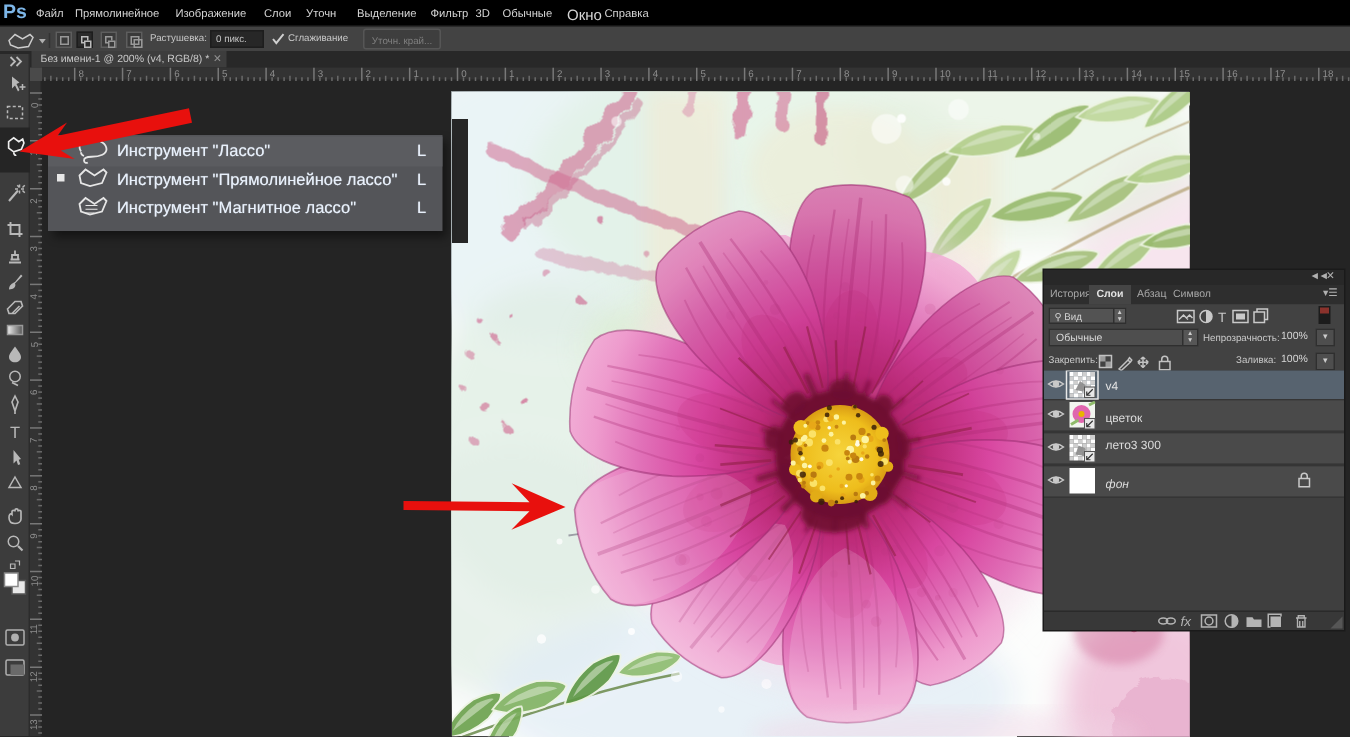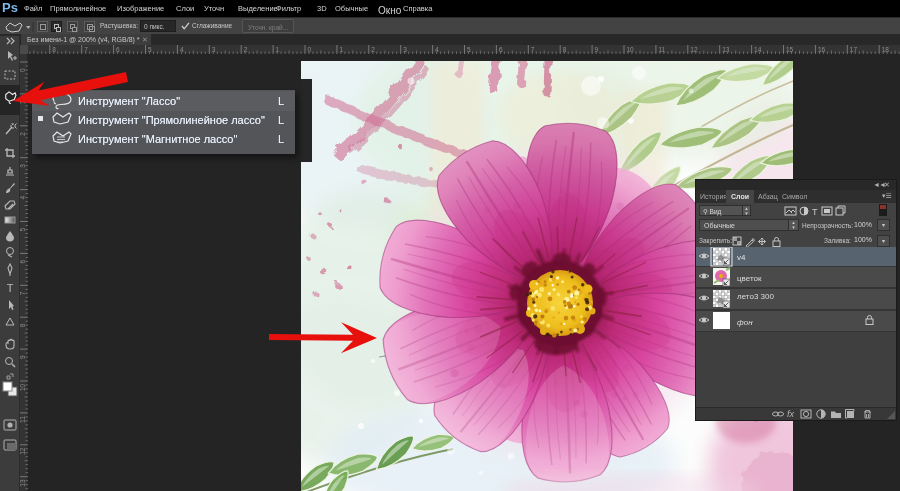--- a/index.html
+++ b/index.html
@@ -525,21 +525,21 @@
 <div style="position:absolute;left:301px;top:79px;width:11px;height:83px;background:#262626"></div>
 
 <div style="position:absolute;left:0;top:0;width:900px;height:18px;background:#000000;border-bottom:1px solid #2a2a2a;box-sizing:border-box">
       <div style="position:absolute;left:2px;top:1px;font-size:13px;font-weight:bold;color:#7db6e8">Ps</div>
       <div style="position:absolute;left:24px;top:5px;font-size:7.5px;color:#d4d4d4">Файл</div>
       <div style="position:absolute;left:50px;top:5px;font-size:7.5px;color:#d4d4d4">Прямолинейное</div>
       <div style="position:absolute;left:117px;top:5px;font-size:7.5px;color:#d4d4d4">Изображение</div>
       <div style="position:absolute;left:176px;top:5px;font-size:7.5px;color:#d4d4d4">Слои</div>
       <div style="position:absolute;left:204px;top:5px;font-size:7.5px;color:#d4d4d4">Уточн</div>
       <div style="position:absolute;left:238px;top:5px;font-size:7.5px;color:#d4d4d4">Выделение</div>
-      <div style="position:absolute;left:276px;top:5px;font-size:7.5px;color:#d4d4d4">Фильтр</div>
+      <div style="position:absolute;left:287px;top:5px;font-size:7.5px;color:#d4d4d4">Фильтр</div>
       <div style="position:absolute;left:317px;top:5px;font-size:7.5px;color:#d4d4d4">3D</div>
       <div style="position:absolute;left:335px;top:5px;font-size:7.5px;color:#d4d4d4">Обычные</div>
       <div style="position:absolute;left:378px;top:5px;font-size:10px;color:#d4d4d4">Окно</div>
       <div style="position:absolute;left:403px;top:5px;font-size:7.5px;color:#d4d4d4">Справка</div>
     </div>
 
 <div style="position:absolute;left:0;top:18px;width:900px;height:16px;background:#434343;border-bottom:1px solid #2b2b2b"></div>
 <div style="position:absolute;left:0;top:34px;width:900px;height:11px;background:#282828"></div>
 
 <svg width="300" height="16" viewBox="0 0 300 16" style="position:absolute;left:0;top:19px">

